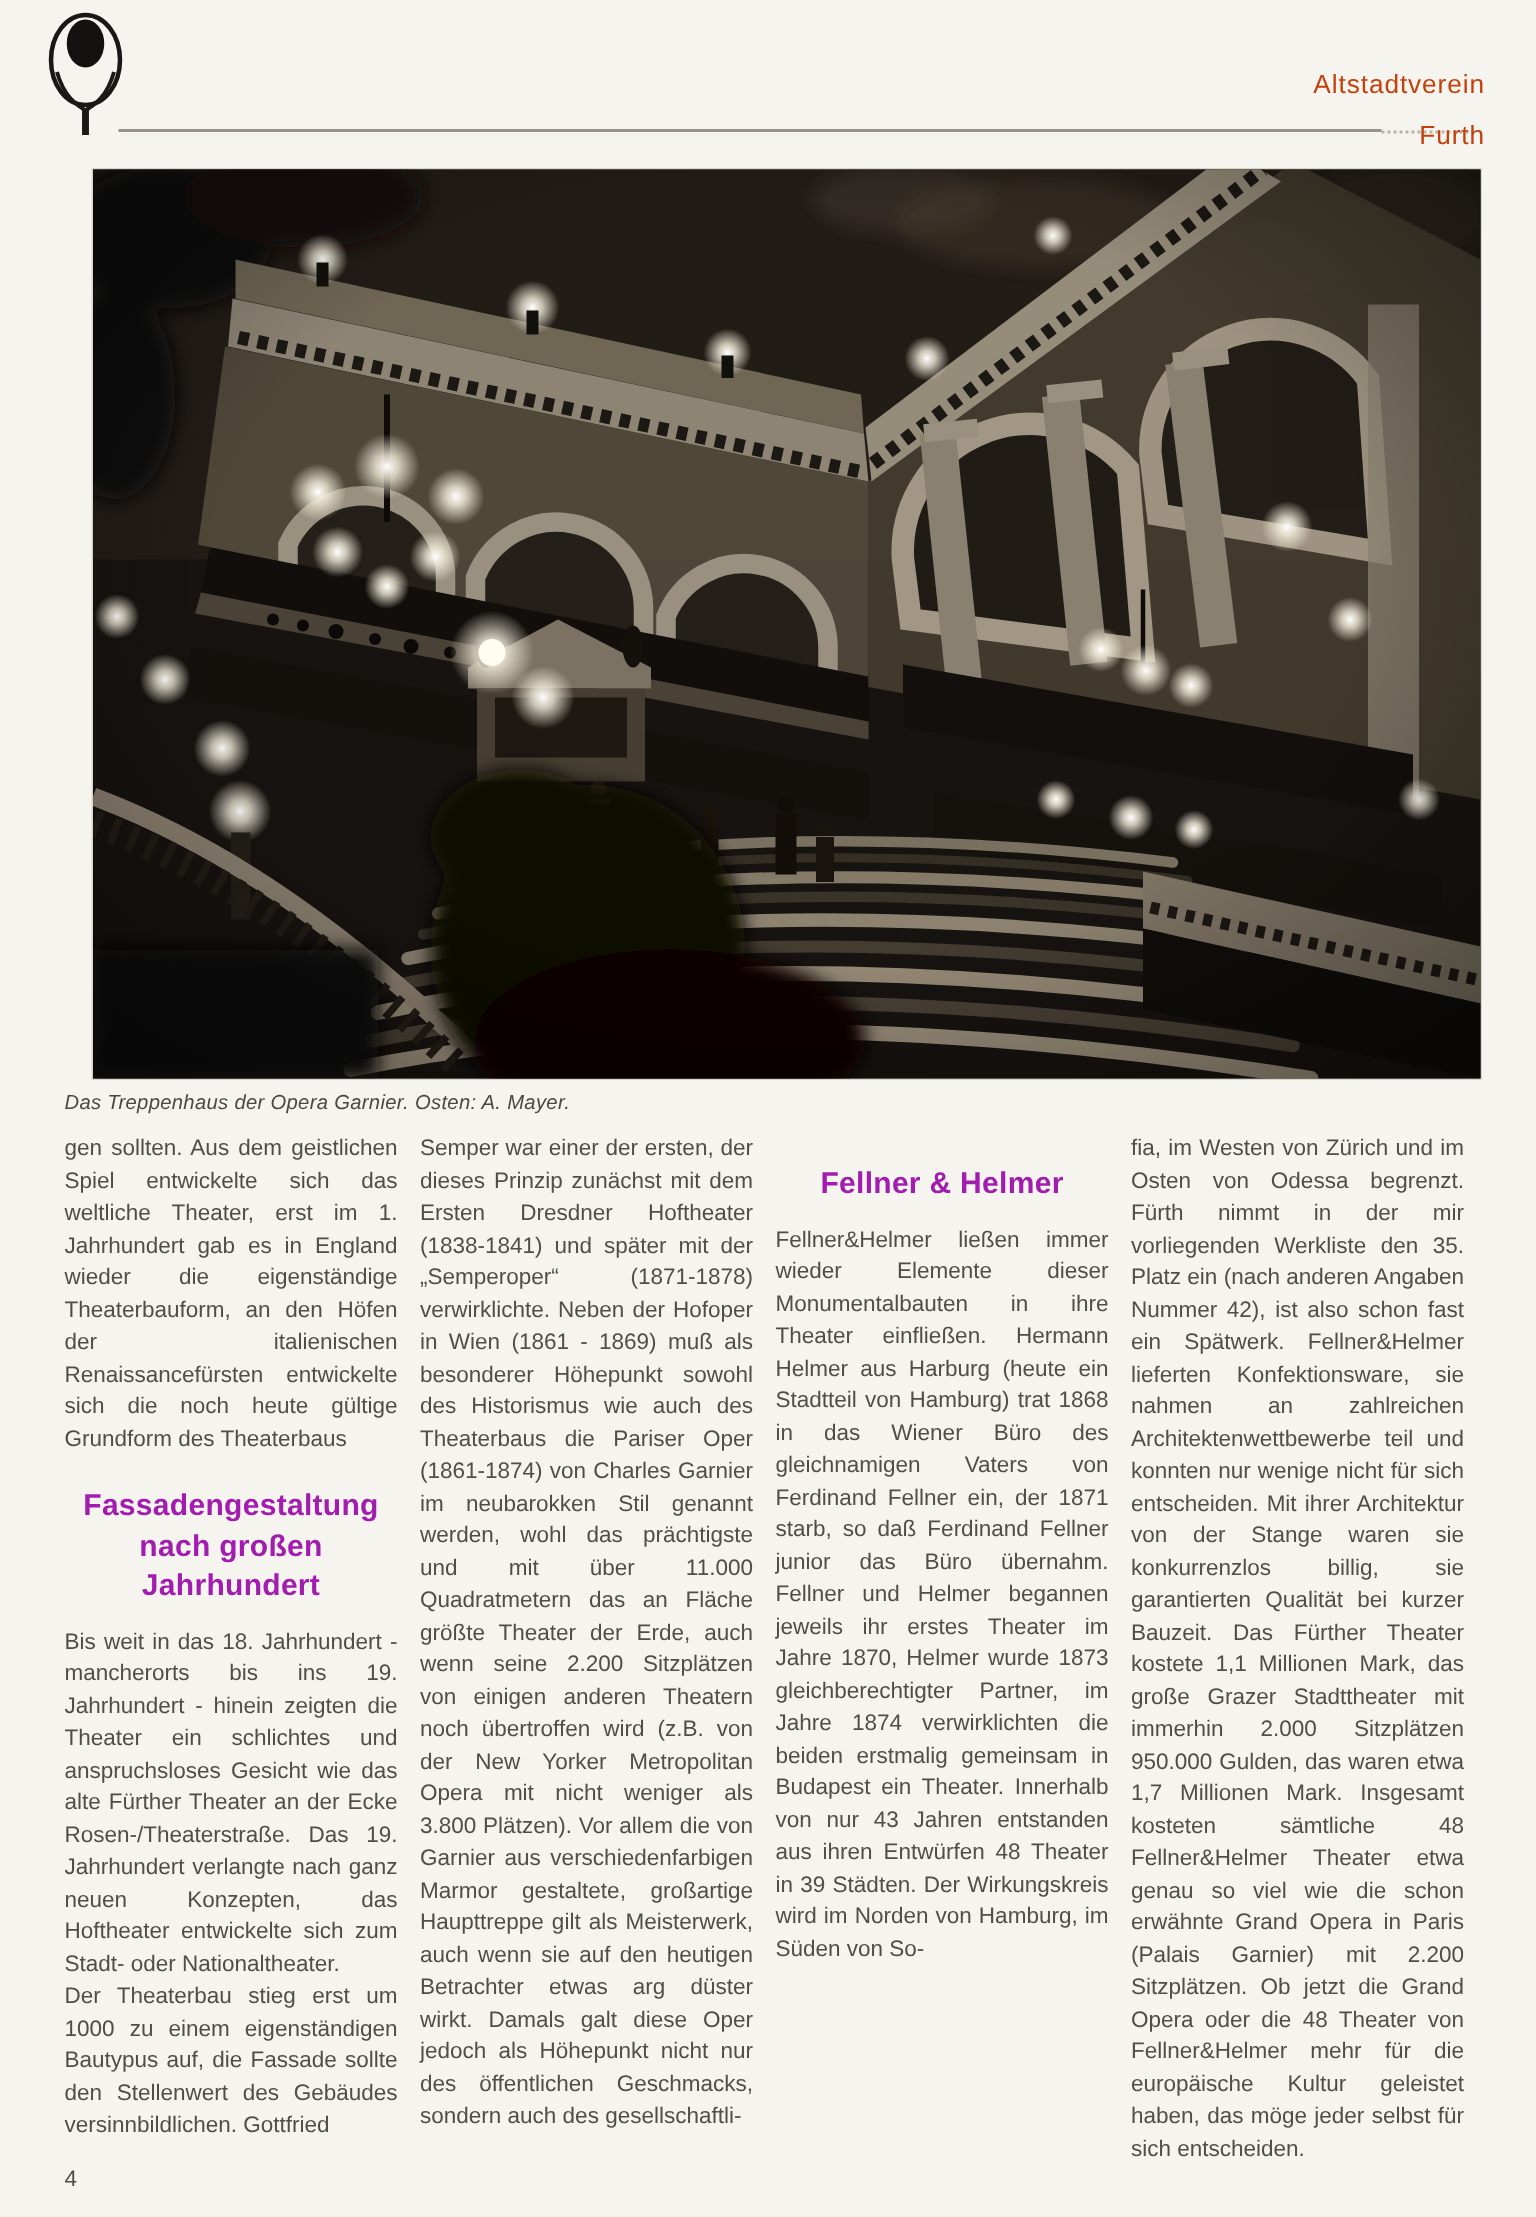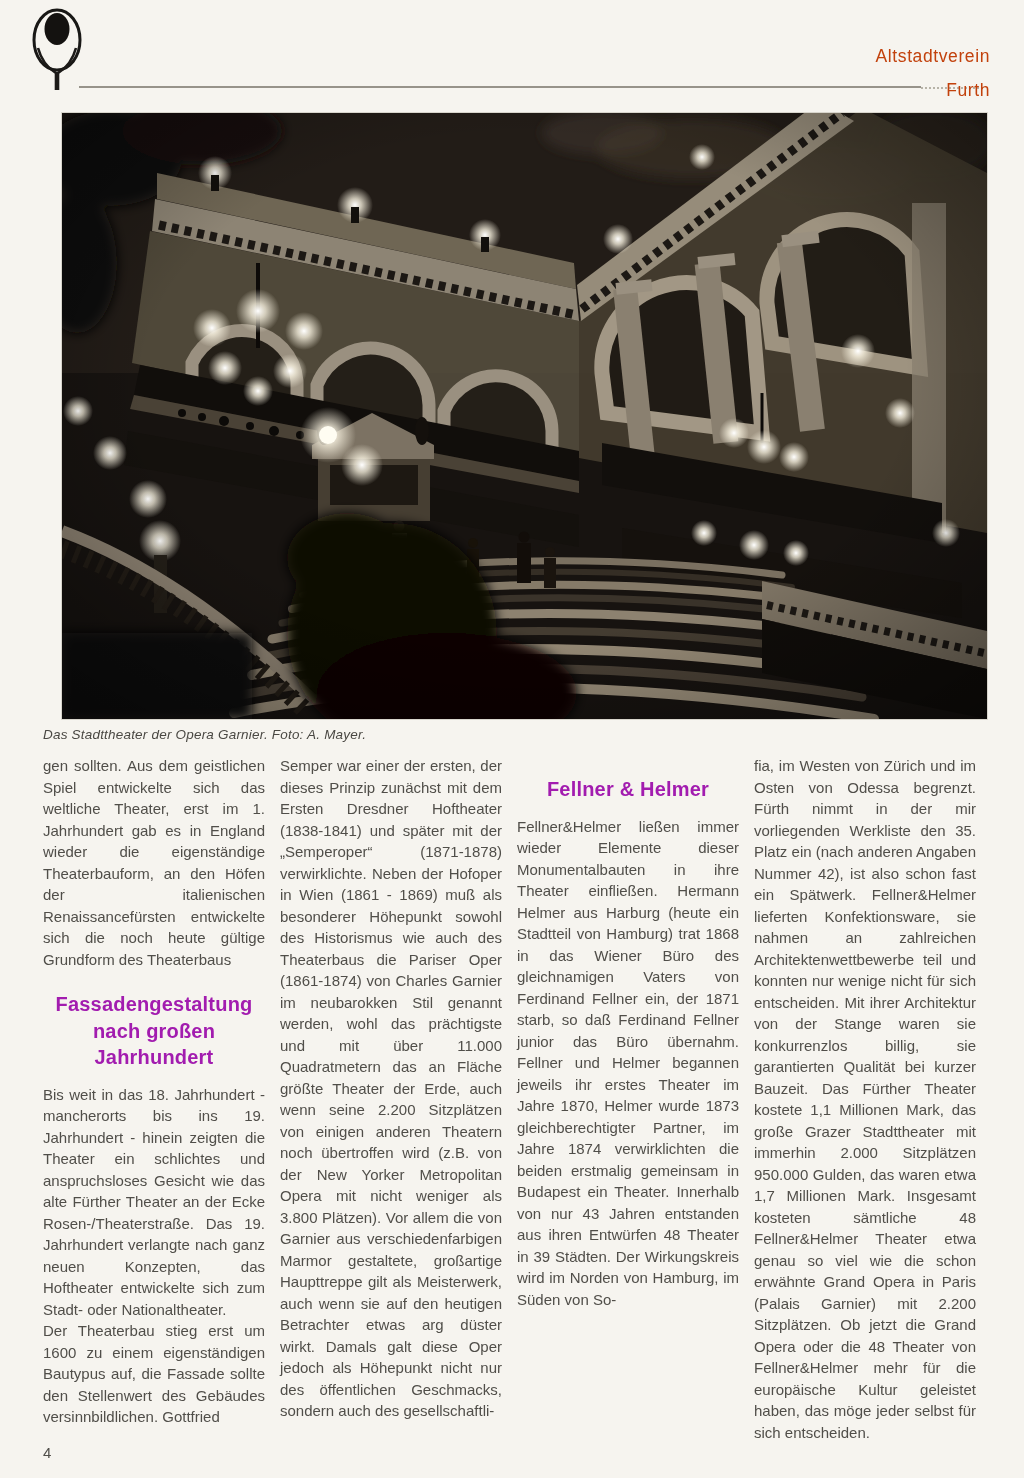--- a/index.html
+++ b/index.html
@@ -226,29 +226,29 @@
     <ellipse cx="330" cy="520" rx="105" ry="110" fill="#0a0806"></ellipse>
     <ellipse cx="285" cy="445" rx="60" ry="45" fill="#0a0806"></ellipse>
     <ellipse cx="385" cy="580" rx="130" ry="60" fill="#080606"></ellipse>
     <rect x="0" y="520" width="190" height="86" fill="#0c0a08"></rect>
   </g>
 
   <rect width="925" height="606" fill="url(#vign)"></rect>
 </svg>
 </figure>
 
-<figcaption class="caption">Das Stadttheater der Opera Garnier. Foto: A. Mayer.</figcaption>
+<figcaption class="caption">Das Treppenhaus der Opera Garnier. Osten: A. Mayer.</figcaption>
 
 <div class="cols">
 
   <div class="col">
     <p>gen sollten. Aus dem geistlichen Spiel entwickelte sich das weltliche Theater, erst im 1. Jahrhundert gab es in England wieder die eigenständige Theaterbauform, an den Höfen der italienischen Renaissancefürsten entwickelte sich die noch heute gültige Grundform des Theaterbaus</p>
     <h2>Fassadengestaltung nach großen Jahrhundert</h2>
     <p>Bis weit in das 18. Jahrhundert - mancherorts bis ins 19. Jahrhundert - hinein zeigten die Theater ein schlichtes und anspruchsloses Gesicht wie das alte Fürther Theater an der Ecke Rosen-/Theaterstraße. Das 19. Jahrhundert verlangte nach ganz neuen Konzepten, das Hoftheater entwickelte sich zum Stadt- oder Nationaltheater.</p>
-    <p>Der Theaterbau stieg erst um 1600 zu einem eigenständigen Bautypus auf, die Fassade sollte den Stellenwert des Gebäudes versinnbildlichen. Gottfried</p>
+    <p>Der Theaterbau stieg erst um 1000 zu einem eigenständigen Bautypus auf, die Fassade sollte den Stellenwert des Gebäudes versinnbildlichen. Gottfried</p>
   </div>
 
   <div class="col">
     <p>Semper war einer der ersten, der dieses Prinzip zunächst mit dem Ersten Dresdner Hoftheater (1838-1841) und später mit der „Semperoper“ (1871-1878) verwirklichte. Neben der Hofoper in Wien (1861 - 1869) muß als besonderer Höhepunkt sowohl des Historismus wie auch des Theaterbaus die Pariser Oper (1861-1874) von Charles Garnier im neubarokken Stil genannt werden, wohl das prächtigste und mit über 11.000 Quadratmetern das an Fläche größte Theater der Erde, auch wenn seine 2.200 Sitzplätzen von einigen anderen Theatern noch übertroffen wird (z.B. von der New Yorker Metropolitan Opera mit nicht weniger als 3.800 Plätzen). Vor allem die von Garnier aus verschiedenfarbigen Marmor gestaltete, großartige Haupttreppe gilt als Meisterwerk, auch wenn sie auf den heutigen Betrachter etwas arg düster wirkt. Damals galt diese Oper jedoch als Höhepunkt nicht nur des öffentlichen Geschmacks, sondern auch des gesellschaftli-</p>
   </div>
 
   <div class="col">
     <h2>Fellner &amp; Helmer</h2>
     <p>Fellner&amp;Helmer ließen immer wieder Elemente dieser Monumentalbauten in ihre Theater einfließen. Hermann Helmer aus Harburg (heute ein Stadtteil von Hamburg) trat 1868 in das Wiener Büro des gleichnamigen Vaters von Ferdinand Fellner ein, der 1871 starb, so daß Ferdinand Fellner junior das Büro übernahm. Fellner und Helmer begannen jeweils ihr erstes Theater im Jahre 1870, Helmer wurde 1873 gleichberechtigter Partner, im Jahre 1874 verwirklichten die beiden erstmalig gemeinsam in Budapest ein Theater. Innerhalb von nur 43 Jahren entstanden aus ihren Entwürfen 48 Theater in 39 Städten. Der Wirkungskreis wird im Norden von Hamburg, im Süden von So-</p>
   </div>

